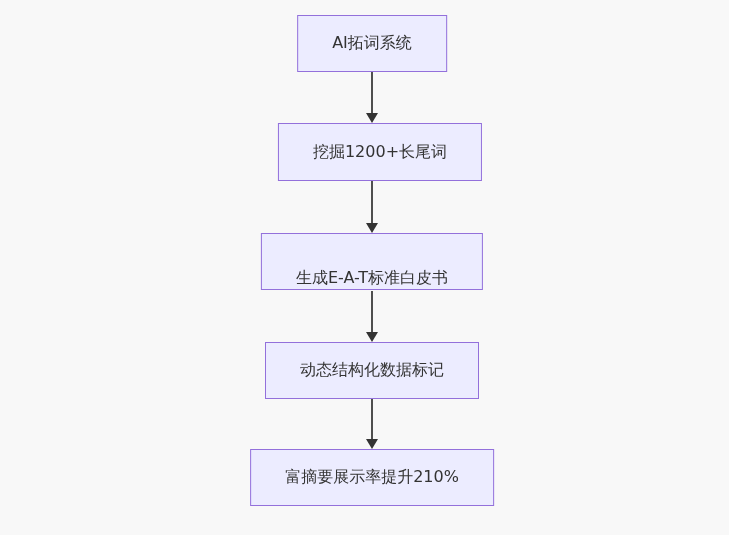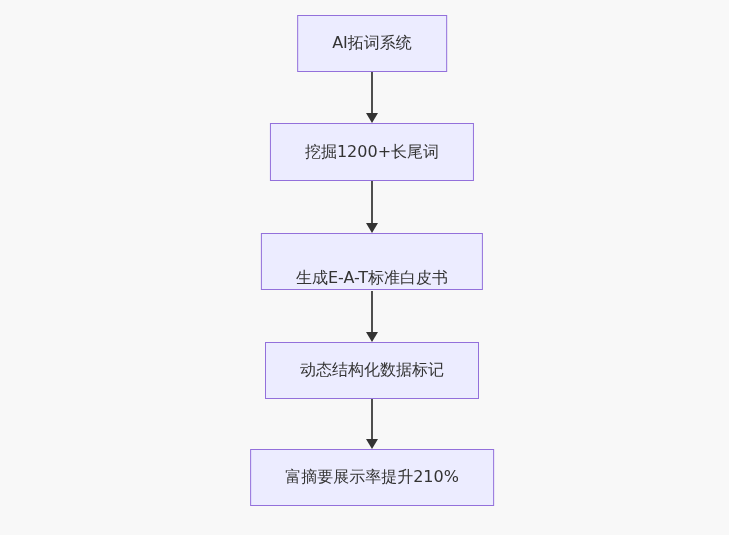--- a/index.html
+++ b/index.html
@@ -24,21 +24,21 @@
     align-items: center;
     justify-content: center;
     padding: 0 34px;
     background: #ECECFF;
     border: 1px solid #9370DB;
     color: #333333;
     font-size: 16px;
     white-space: nowrap;
   }
   .n1 { top: 15px; }
-  .n2 { top: 123px; height: 58px; }
+  .n2 { top: 123px; height: 58px; margin-left: 8px; }
   .n3 { top: 233px; align-items: flex-end; }
   .n4 { top: 342px; }
   .n5 { top: 449px; align-items: center; }
 
   .arrow {
     position: absolute;
     left: 372px;
     transform: translateX(-50%);
     display: flex;
     flex-direction: column;

